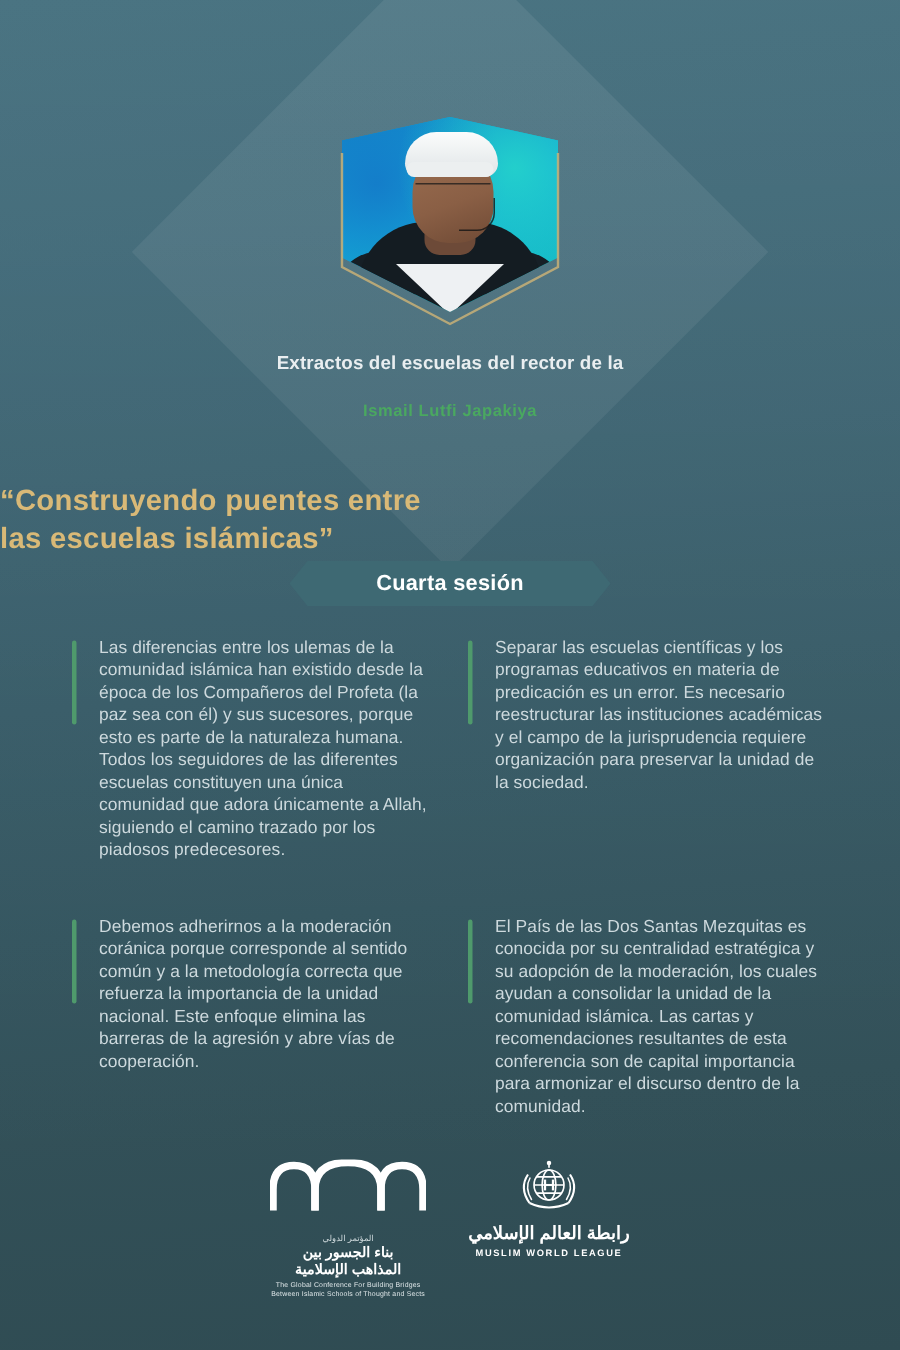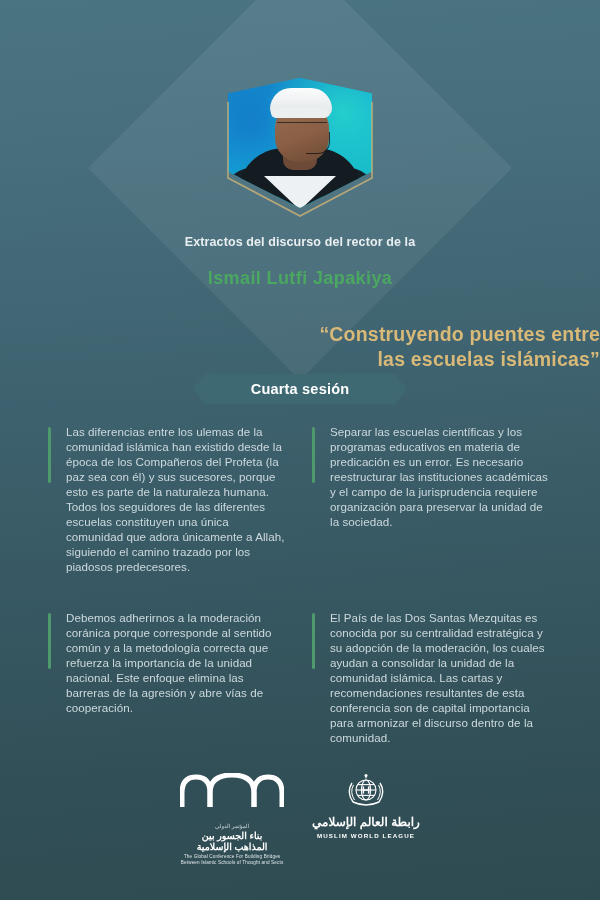--- a/index.html
+++ b/index.html
@@ -202,38 +202,38 @@
     font-weight: bold;
     line-height: 16px;
     letter-spacing: 0.1px;
   }
   .speaker-name {
     position: absolute;
     left: 0; right: 0;
     top: 268px;
     text-align: center;
     color: #4aa860;
-    font-size: 18px;
+    font-size: 11px;
     font-weight: bold;
     letter-spacing: 0.4px;
   }
   .conference-line {
     position: absolute;
     left: 0; right: 0;
     top: 299px;
     text-align: center;
     color: #e9eef0;
     font-size: 12.5px;
     font-weight: bold;
   }
   .main-title {
     position: absolute;
     left: 0; right: 0;
     top: 322px;
-    text-align: right;
+    text-align: left;
     color: #d9b977;
     font-size: 19.5px;
     font-weight: bold;
     line-height: 25px;
     letter-spacing: 0.2px;
   }
   .session-badge {
     position: absolute;
     left: 50%;
     top: 374px;
@@ -366,21 +366,21 @@
       <div class="collar"></div>
     </div>
     <div class="portrait-outline">
       <svg viewBox="0 0 152 136" xmlns="http://www.w3.org/2000/svg">
         <path d="M4 18 L4 94 L76 132 L148 94 L148 18" fill="none" stroke="#c8b077" stroke-width="1.6" opacity="0.85"></path>
       </svg>
     </div>
   </div>
 
   <div class="kicker">
-    <div>Extractos del discurso del rector de la</div>
+    <div>Extractos del escuelas del rector de la</div>
   </div>
 
   <div class="speaker-name">Ismail Lutfi Japakiya</div>
 
 
   <div class="main-title">
     <div>“Construyendo puentes entre</div>
     <div>las escuelas islámicas”</div>
   </div>
 

